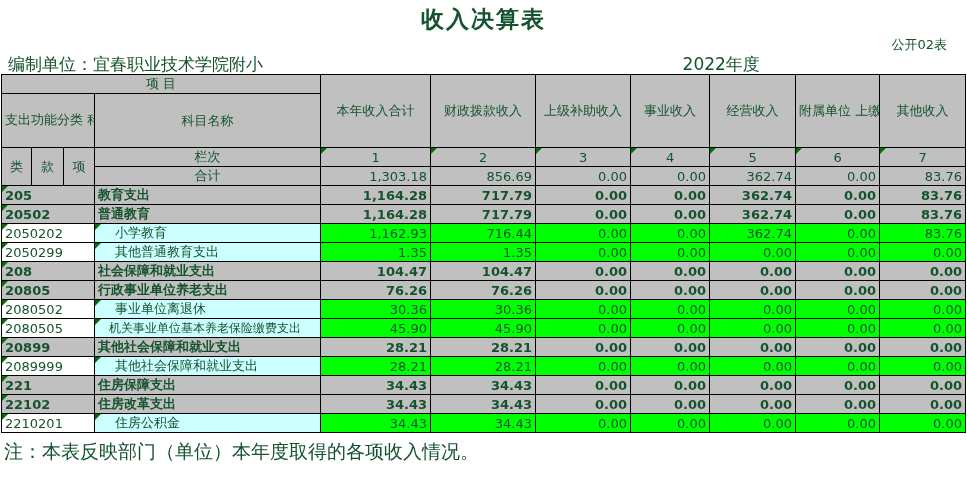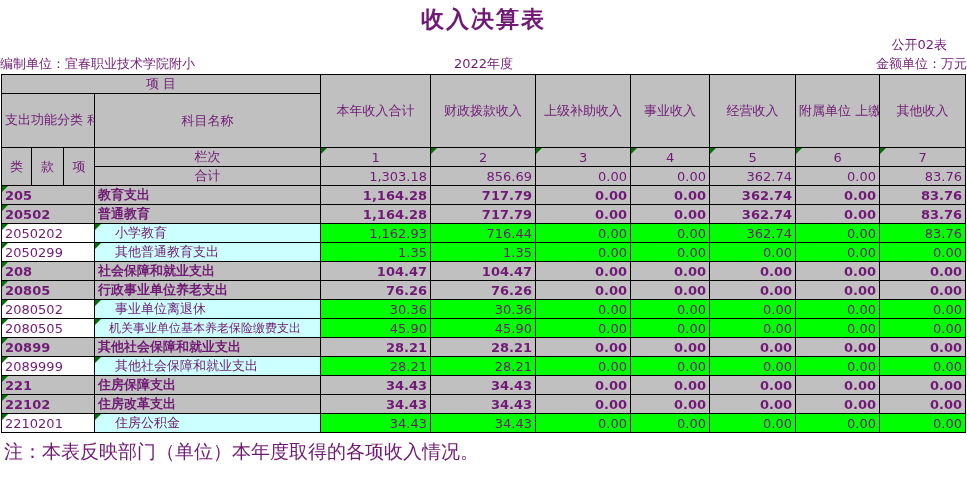--- a/index.html
+++ b/index.html
@@ -2,44 +2,44 @@
 <html><head>
 <meta charset="utf-8">
 <style>
   * { margin:0; padding:0; box-sizing:border-box; }
   html,body { background:#fff; }
   .page {
     position:relative;
     width:967px; height:483px;
     background:#fff;
     font-family:"DejaVu Sans","Liberation Sans",sans-serif;
-    color:#701a75;
+    color:#14532d;
     overflow:hidden;
   }
   .title {
     text-align:center;
     font-size:23px;
     font-weight:bold;
     padding-top:4px;
     height:36px;
     letter-spacing:2px;
   }
   .meta-right {
     text-align:right;
     font-size:13px;
     padding-right:20px;
     height:18px;
     line-height:18px;
   }
   .meta-line {
     display:flex;
-    font-size:13px;
+    font-size:17px;
     height:20px;
     line-height:20px;
-    padding:0 0;
+    padding:0 8px;
   }
   .meta-line .m-left  { flex:1; text-align:left;  }
   .meta-line .m-mid   { flex:1; text-align:center;}
   .meta-line .m-right { flex:1; text-align:right; }
 
   table.sheet {
     border-collapse:collapse;
     table-layout:fixed;
     width:964px;
     margin-left:1px;
@@ -93,21 +93,20 @@
 
 <div class="page">
 
   <div class="title">收入决算表</div>
 
   <div class="meta-right">公开02表</div>
 
   <div class="meta-line">
     <span class="m-left">编制单位：宜春职业技术学院附小</span>
     <span class="m-mid">2022年度</span>
-    <span class="m-right">金额单位：万元</span>
   </div>
 
   <table class="sheet">
     <colgroup>
       <col style="width:30px">
         <col style="width:32px">
         <col style="width:31px">
       <col style="width:226px">
       <col style="width:110px">
         <col style="width:105px">

